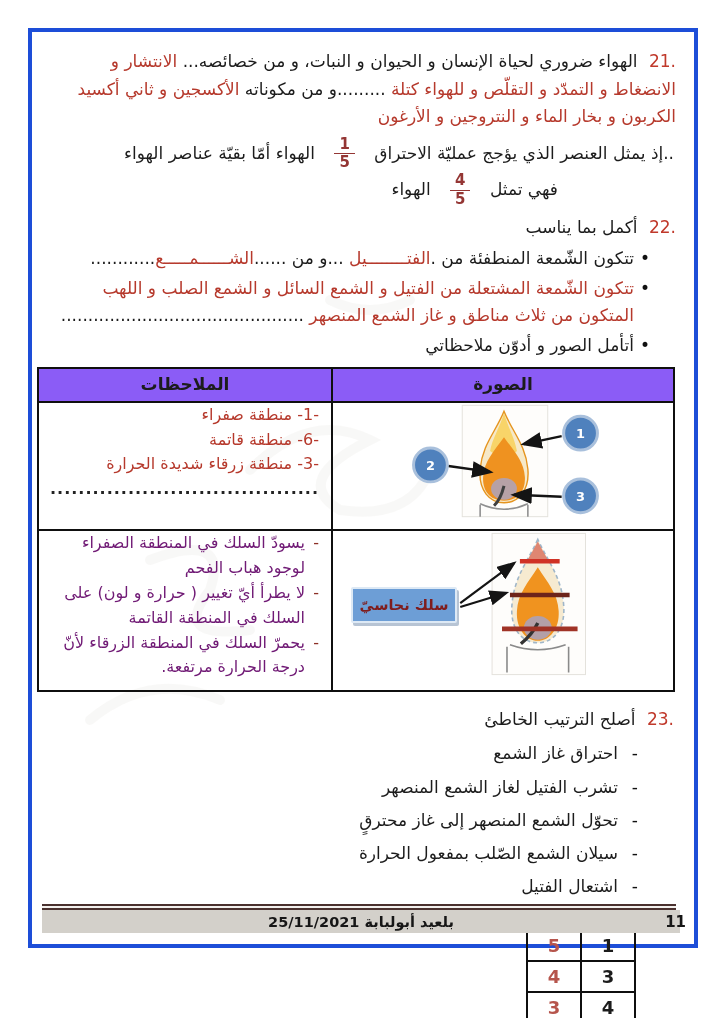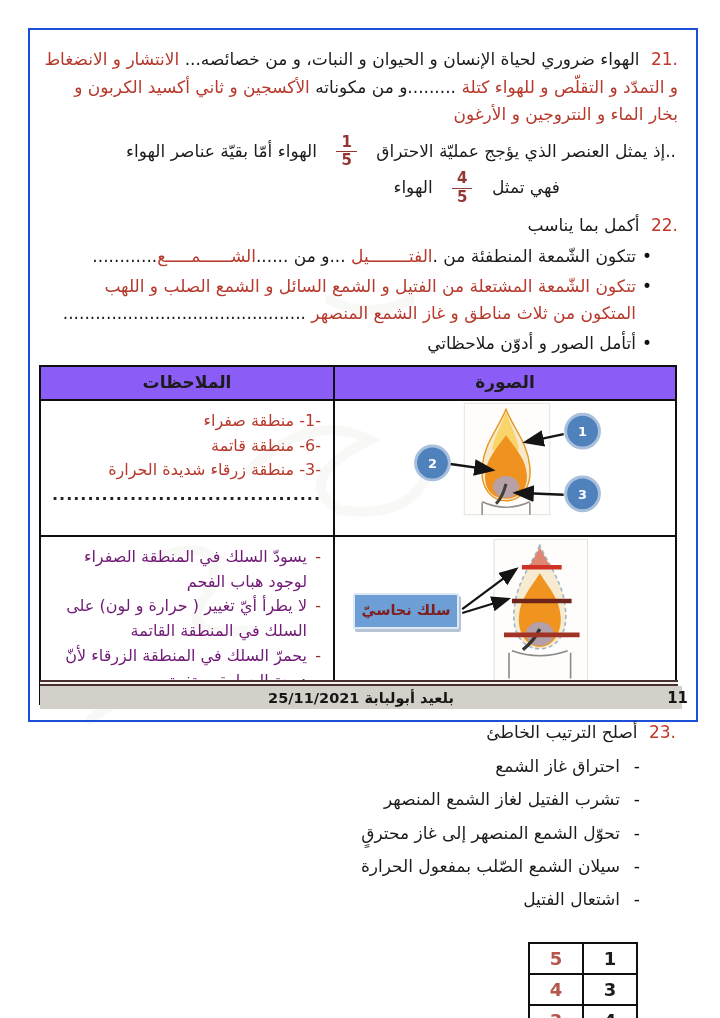--- a/index.html
+++ b/index.html
@@ -5,22 +5,22 @@
   html,body{margin:0;padding:0;}
   body{
     width:720px;height:1018px;position:relative;background:#ffffff;
     font-family:"DejaVu Sans", sans-serif;color:#1c1c1c;overflow:hidden;
   }
   .canvas{position:absolute;inset:0;}
   
   .watermark{position:absolute;left:0;top:0;width:720px;height:1018px;pointer-events:none;opacity:.16;}
   
   .frame{
-    position:absolute;left:28px;top:28px;width:670px;height:694px;
-    border:2px solid #1d4ed8;box-sizing:border-box;background:transparent;
+    position:absolute;left:28px;top:28px;width:670px;height:920px;
+    border:4px solid #1d4ed8;box-sizing:border-box;background:transparent;
     direction:rtl;
   }
   .content{padding:16px 18px 0 14px;font-size:17px;line-height:1.62;}
   .red{color:#b6392c;}
   .black{color:#1c1c1c;}
   .qnum{color:#c0392b;direction:ltr;unicode-bidi:isolate;display:inline-block;margin-left:6px;font-size:17px;}
   p{margin:0;}
   .q21p{text-align:right;margin-bottom:4px;}
   .q21l2{margin:6px 2px 2px 0;}
   .q21l3{margin:2px 0 6px;padding-right:118px;}
@@ -32,21 +32,21 @@
   .frac .den{padding-top:1px;}
   .qhead{margin:4px 0 4px;}
   ul.bullets{list-style:none;margin:2px 0 8px;padding:0 26px 0 0;}
   ul.bullets li{position:relative;padding-right:16px;margin-bottom:2px;}
   ul.bullets li::before{content:"•";position:absolute;right:0;top:0;color:#111;}
   
   table.obs{border-collapse:collapse;width:636px;margin:4px 1px 0 0;table-layout:fixed;}
   table.obs th, table.obs td{border:2px solid #0f0f0f;vertical-align:top;}
   table.obs th{background:#8b5cf6;font-weight:bold;font-size:17px;text-align:center;padding:2px 0;height:24px;}
   col.c-pic{width:342px;} col.c-note{width:294px;}
-  td.notecell{padding:8px 12px 6px 6px;font-size:16px;line-height:1.55;}
+  td.notecell{padding:0 12px 6px 6px;font-size:16px;line-height:1.55;}
   td.notecell .nline{color:#b6392c;text-align:right;}
   td.notecell .dots{color:#222;font-weight:bold;letter-spacing:1px;overflow:hidden;white-space:nowrap;}
   td.notecell .dashline{position:relative;color:#701a75;padding-right:14px;}
   td.notecell .dashline::before{content:"-";position:absolute;right:0;top:0;color:#8c2f26;}
   td.imgcell{padding:0;position:relative;}
   .r1 td{height:120px;} .r2 td{height:152px;}
   .wire-label{
     position:absolute;left:18px;top:56px;width:102px;height:32px;
     background:#6d9ed6;border:2px solid #dde9f5;border-radius:2px;
     box-shadow:2px 3px 0 #b7c4d4;color:#7f1d1d;font-size:14.5px;font-weight:bold;

